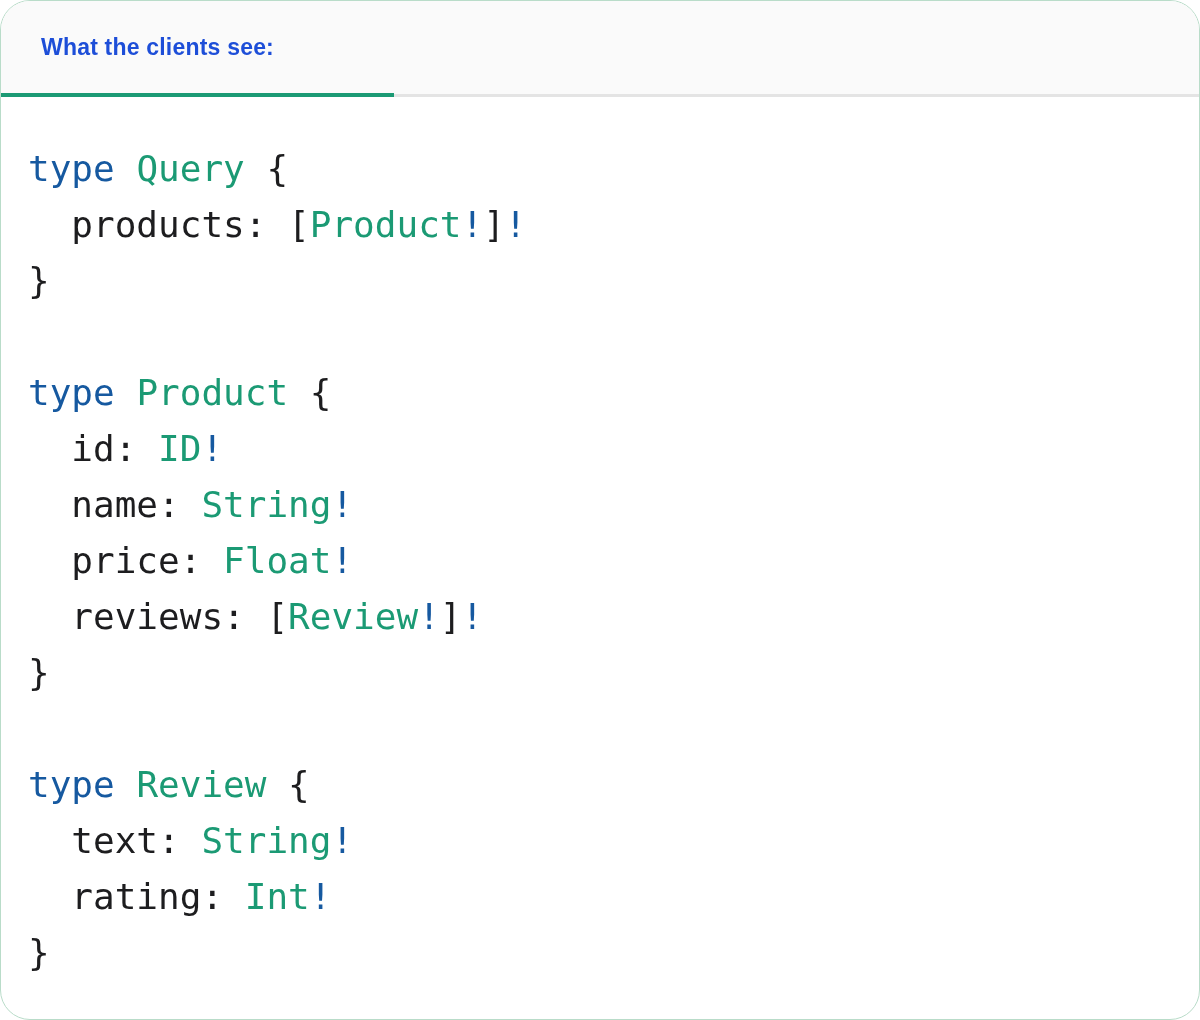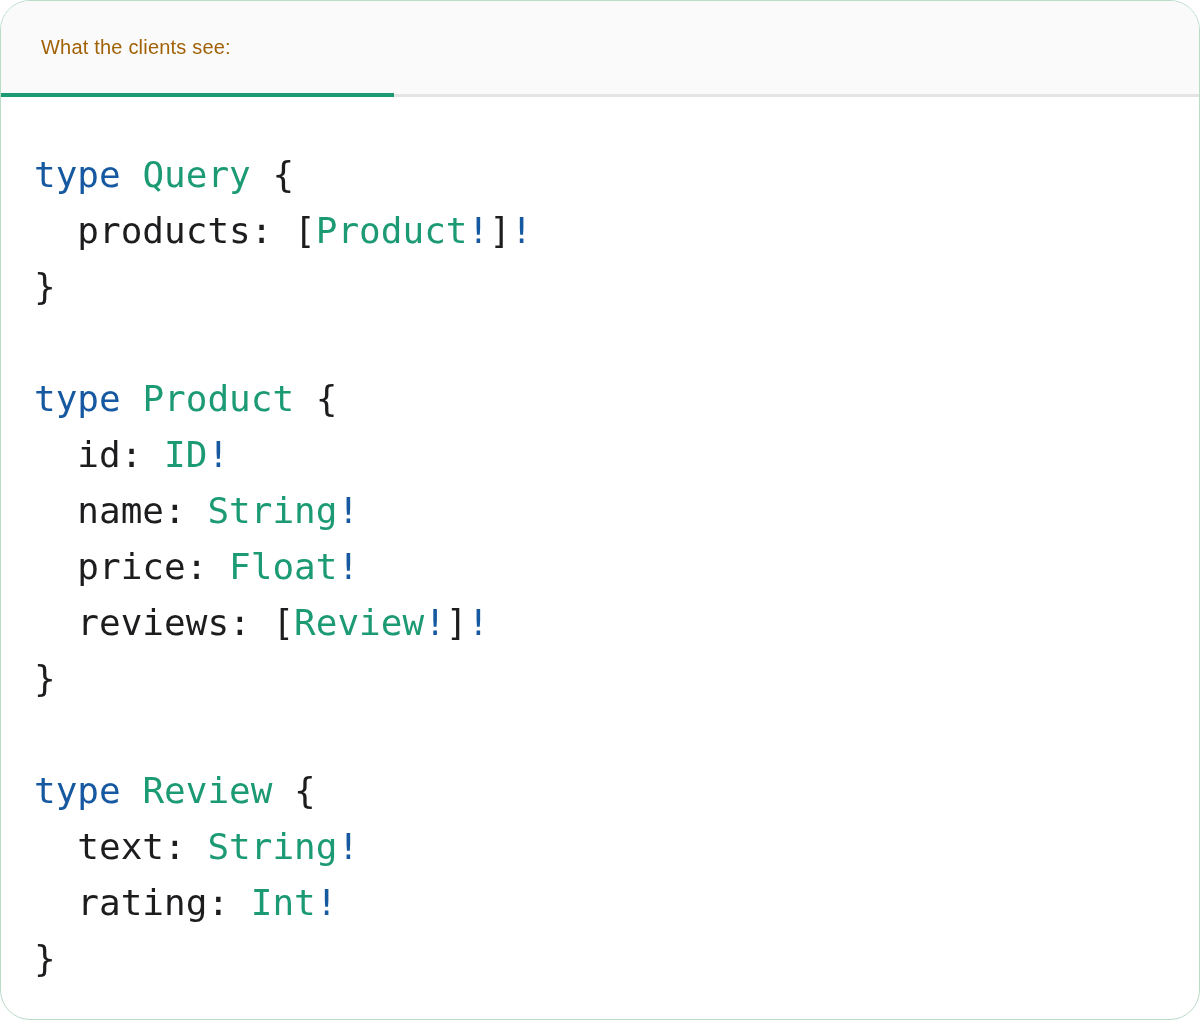--- a/index.html
+++ b/index.html
@@ -22,36 +22,36 @@
     position: relative;
     height: 96px;
     box-sizing: border-box;
     background: #fafafa;
     border-bottom: 3px solid #e4e4e4;
     display: flex;
     align-items: center;
   }
   .tab {
     padding-left: 40px;
-    font-size: 20px;
-    font-weight: 400;
-    color: #a16207;
+    font-size: 23px;
+    font-weight: 700;
+    color: #1d4ed8;
     letter-spacing: 0.2px;
     cursor: pointer;
   }
   .tab-underline {
     position: absolute;
     left: 0;
     bottom: -3px;
     width: 393px;
     height: 4px;
     background: #1b9a74;
   }
   pre.code {
-    margin: 10px;
+    margin: 4px;
     padding: 40px 40px 0 23px;
     font-family: "DejaVu Sans Mono", monospace;
     font-size: 36px;
     line-height: 56px;
     color: #1d1d1f;
     white-space: pre;
   }
   .tok-keyword  { color: #1659a0; }
   .tok-typename { color: #1b9a74; }
   .tok-bang     { color: #1659a0; }

